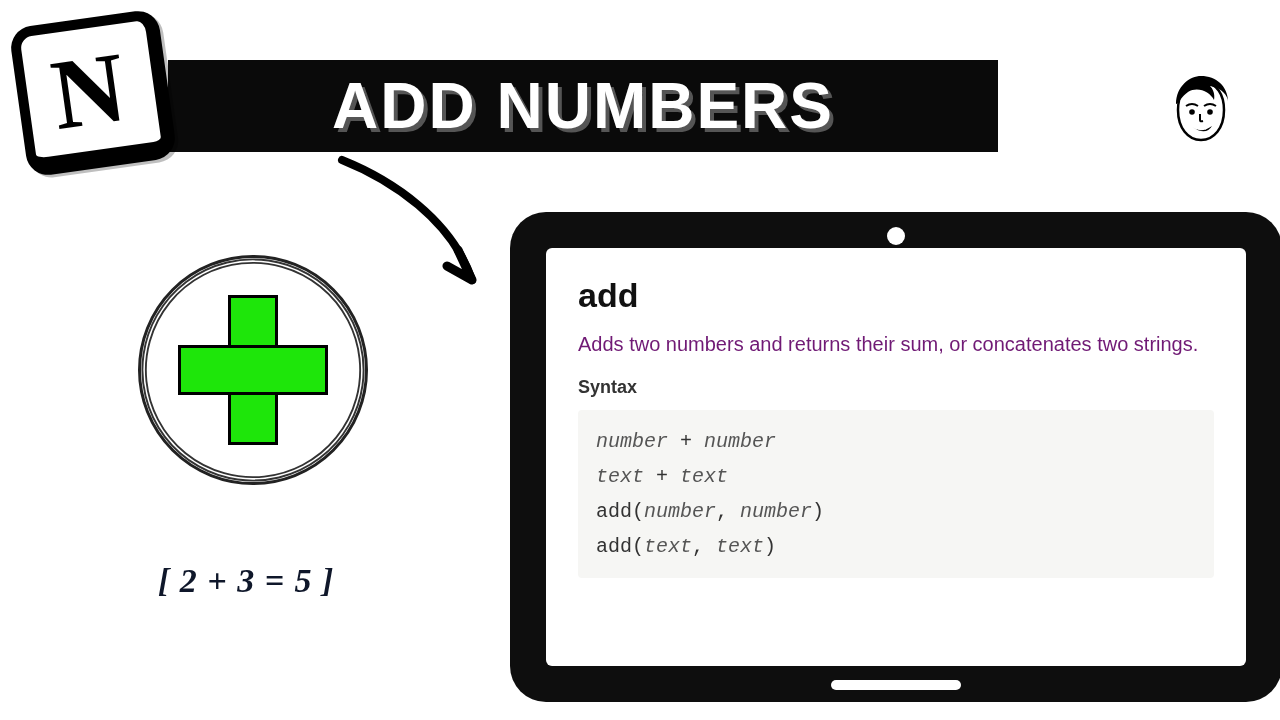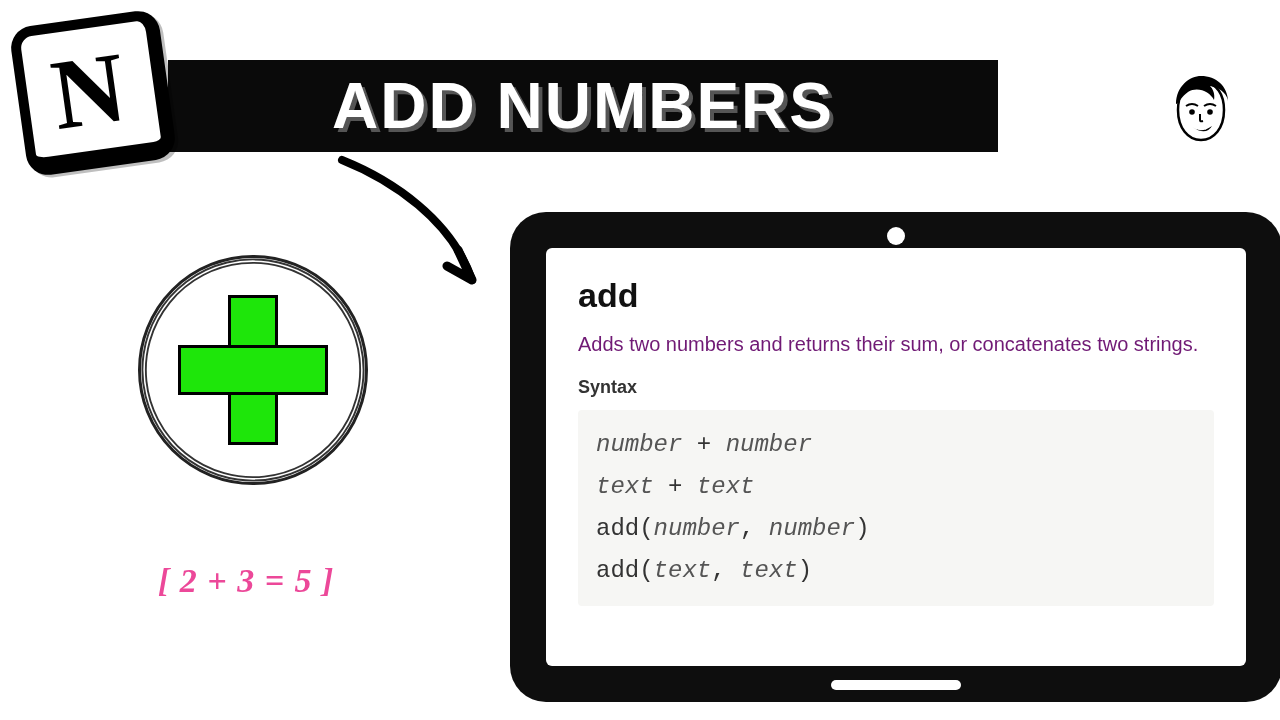--- a/index.html
+++ b/index.html
@@ -107,21 +107,21 @@
 
   
   .equation {
     position: absolute;
     left: 158px;
     top: 562px;
     font-family: Georgia, "Times New Roman", serif;
     font-style: italic;
     font-weight: 700;
     font-size: 34px;
-    color: #ec4899;
+    color: #0f172a;
     letter-spacing: 1px;
   }
 
   
   .arrow {
     position: absolute;
     left: 312px;
     top: 150px;
     width: 200px;
     height: 170px;
@@ -179,21 +179,21 @@
     font-size: 18px;
     font-weight: 700;
     color: #333;
     margin-bottom: 12px;
   }
   .code-block {
     background: #f6f6f4;
     border-radius: 4px;
     padding: 14px 18px;
     font-family: "SFMono-Regular", Consolas, "Courier New", monospace;
-    font-size: 24px;
+    font-size: 20px;
     color: #333;
     line-height: 1.75;
     white-space: pre;
   }
   .code-block i { font-style: italic; color: #555; }
 </style>
 </head>
 <body>
 
 <div class="title-bar">

